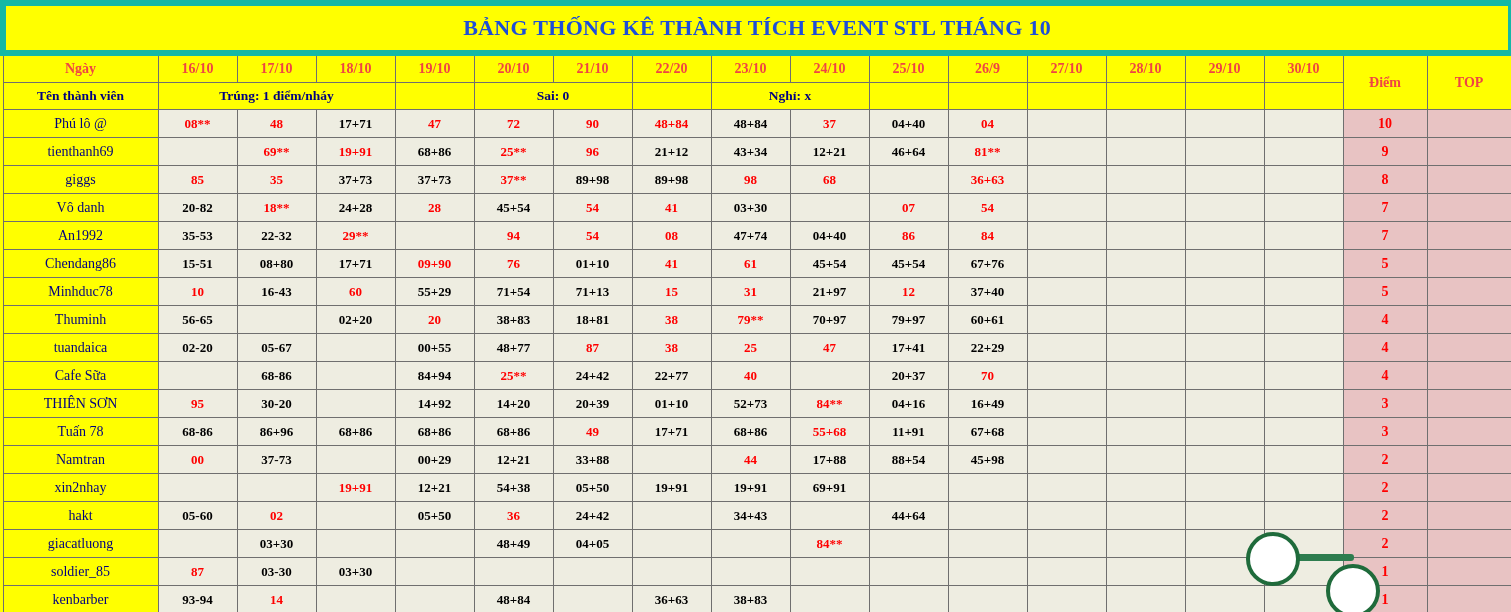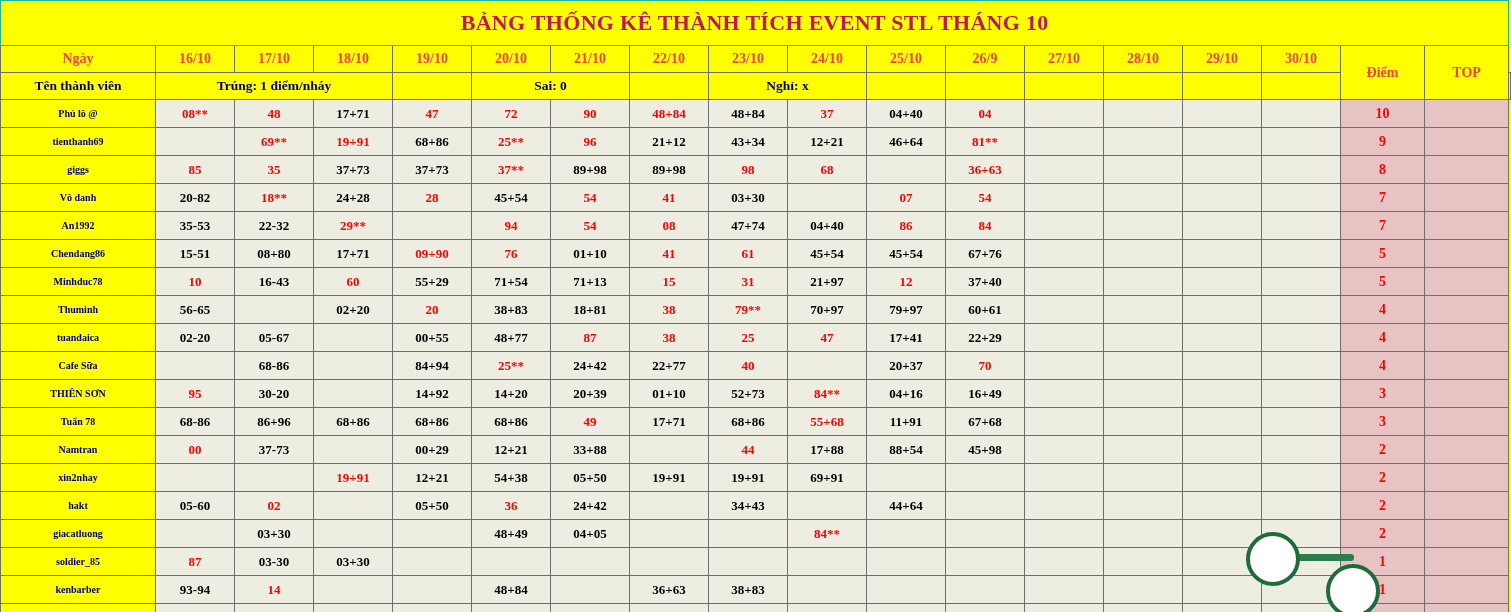--- a/index.html
+++ b/index.html
@@ -20,25 +20,25 @@
     padding:0;
     text-align:center;
     vertical-align:middle;
     font-size:13.5px;
     height:27px;
     overflow:hidden;
     white-space:nowrap;
   }
   .title-row td{
     background:#ffff00;
-    color:#be185d;
+    color:#1d4ed8;
     font-weight:bold;
     font-size:22px;
     height:44px;
-    border:1px solid #14b8a6;
+    border:6px solid #14b8a6;
     letter-spacing:.3px;
   }
   .hdr td{
     background:#ffff00;
     font-weight:bold;
     color:#ef4444;
     font-size:14px;
     height:26px;
   }
   .subhdr td{
@@ -49,22 +49,22 @@
     height:26px;
     text-align:center;
   }
   .subhdr td.legend{
     text-align:center;
     padding-left:0;
   }
   .namecell{
     background:#ffff00;
     color:#000080;
-    font-weight:bold;
-    font-size:10px;
+    font-weight:normal;
+    font-size:14px;
     height:27px;
   }
   .datacell{
     background:#eeede1;
     color:#000000;
     font-weight:bold;
     font-size:13px;
   }
   .datacell.red{ color:#ff0000; }
   .ptcell{
@@ -122,21 +122,21 @@
           <td colspan="18">BẢNG THỐNG KÊ THÀNH TÍCH  EVENT STL THÁNG 10</td>
         </tr>
         <tr class="hdr">
           <td>Ngày</td>
           <td>16/10</td>
           <td>17/10</td>
           <td>18/10</td>
           <td>19/10</td>
           <td>20/10</td>
           <td>21/10</td>
-          <td>22/10</td>
+          <td>22/20</td>
           <td>23/10</td>
           <td>24/10</td>
           <td>25/10</td>
           <td>26/9</td>
           <td>27/10</td>
           <td>28/10</td>
           <td>29/10</td>
           <td>30/10</td>
           <td rowspan="2" class="pt-head">Điểm</td>
           <td rowspan="2">TOP</td>

